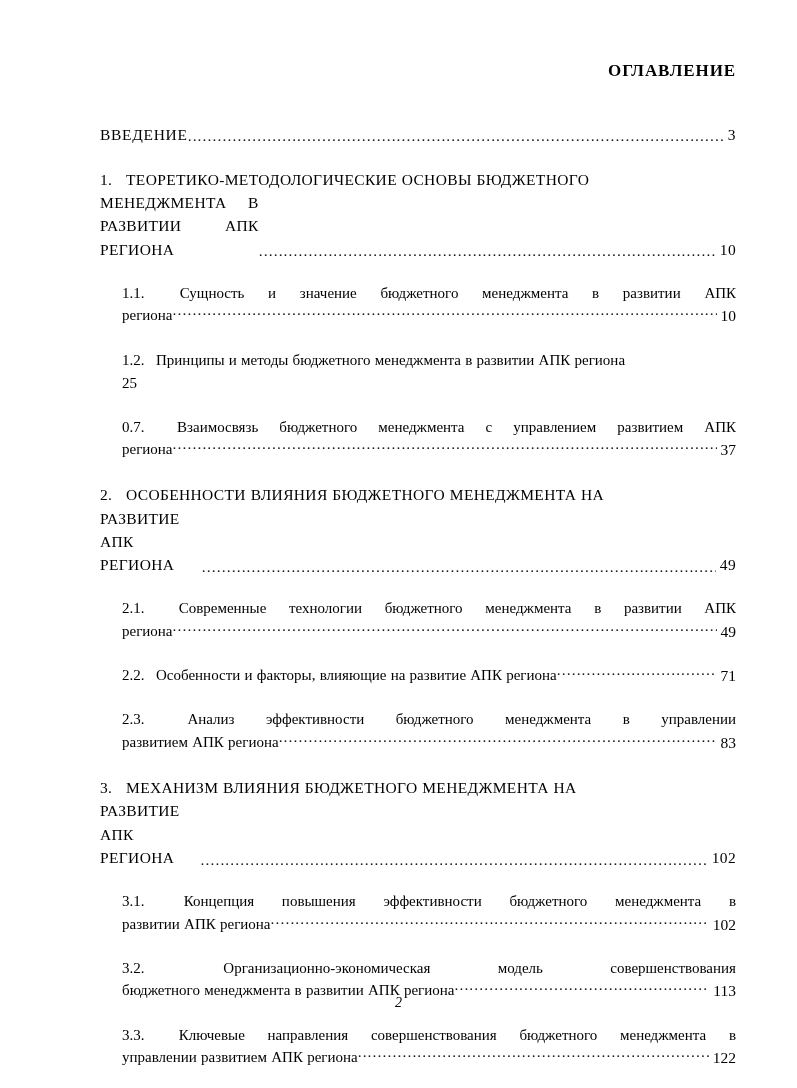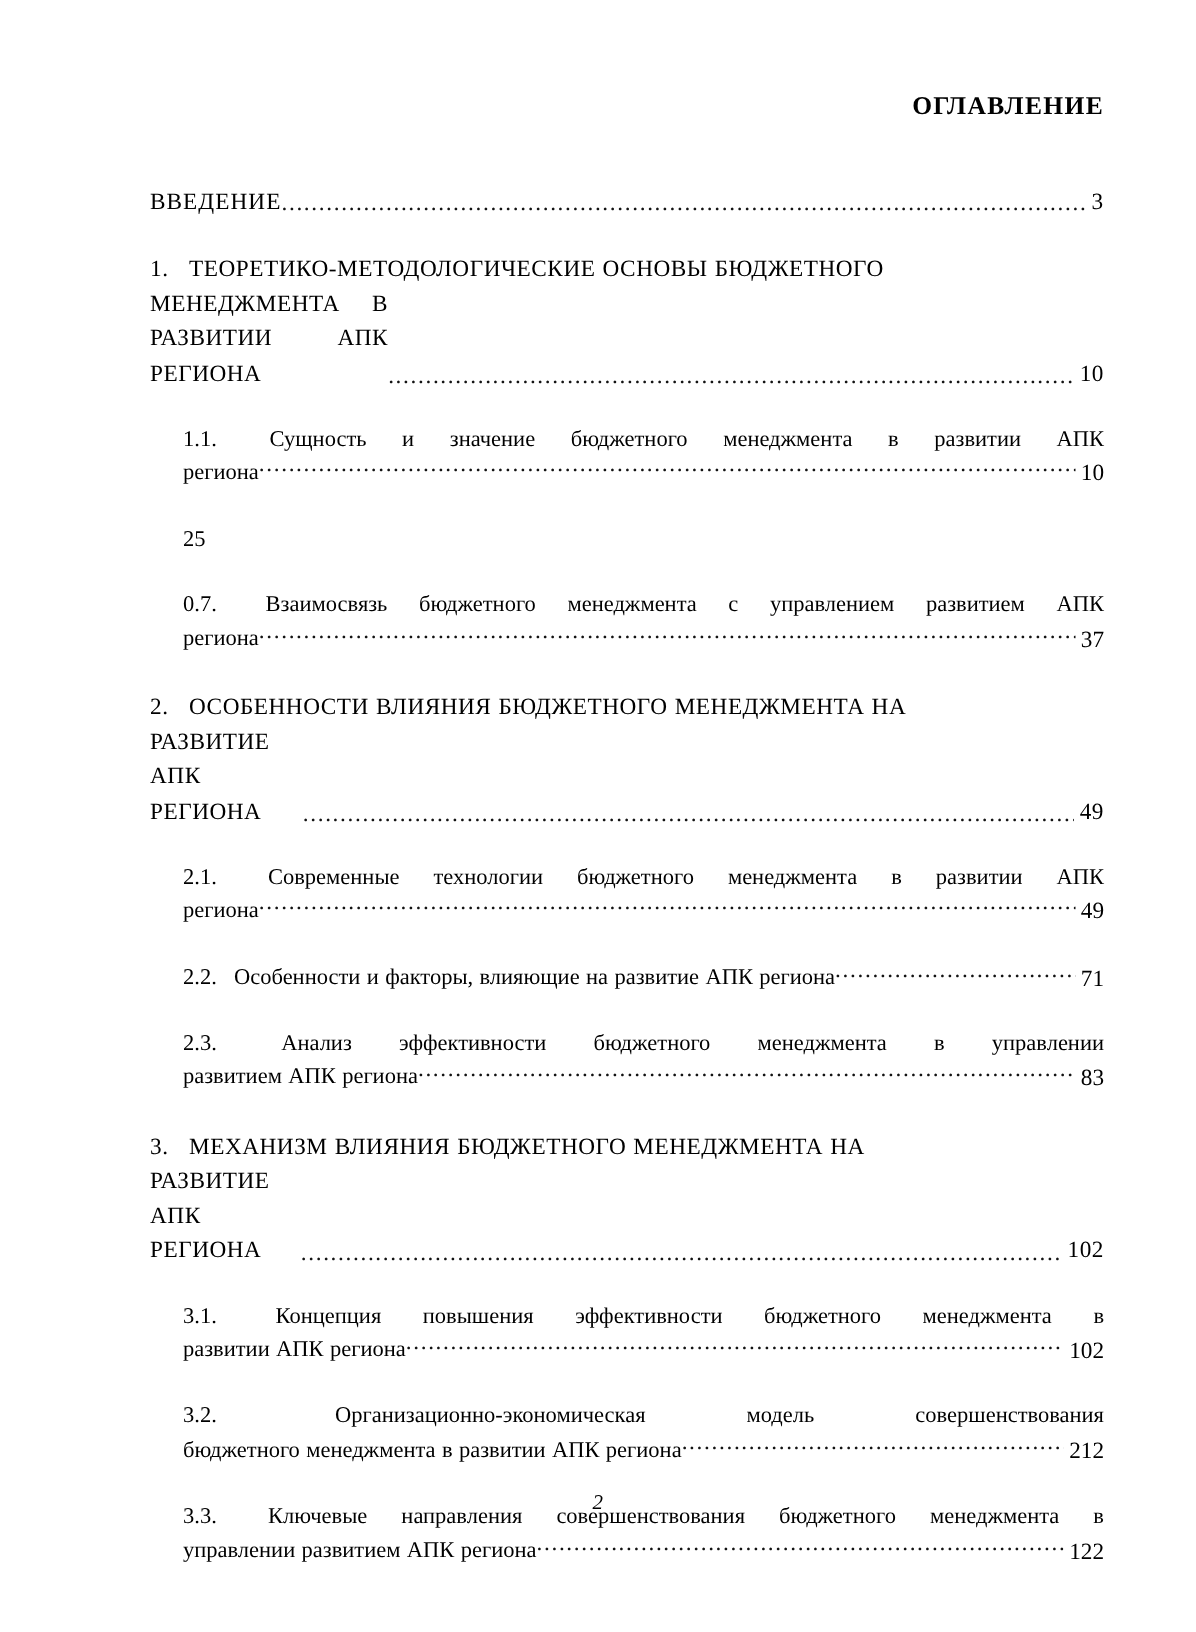--- a/index.html
+++ b/index.html
@@ -192,20 +192,21 @@
             </div>
             <div class="sub-last">
               <span class="lbl">региона</span>
               <span class="leader">........................................................................................................................................................................................................</span>
               <span class="pg">10</span>
             </div>
           </div>
         </div>
         <div class="toc-entry sub">
           <div class="sub-body">
+            <div><span class="snum">1.2.</span><span>Принципы и методы бюджетного менеджмента в развитии АПК региона</span></div>
             <div class="noleader-num">25</div>
           </div>
         </div>
         <div class="toc-entry sub">
           <div class="sub-body">
             <div class="justify-line">
               <span class="w snum">0.7.</span>
               <span class="sp"></span>
               <span class="w">Взаимосвязь</span>
               <span class="sp"></span>
@@ -334,21 +335,21 @@
               <span class="sp"></span>
               <span class="w">Организационно-экономическая</span>
               <span class="sp"></span>
               <span class="w">модель</span>
               <span class="sp"></span>
               <span class="w">совершенствования</span>
             </div>
             <div class="sub-last">
               <span class="lbl">бюджетного менеджмента в развитии АПК региона</span>
               <span class="leader">........................................................................................................................................................................................................</span>
-              <span class="pg">212</span>
+              <span class="pg">113</span>
             </div>
           </div>
         </div>
         <div class="toc-entry sub">
           <div class="sub-body">
             <div class="justify-line">
               <span class="w snum">3.3.</span>
               <span class="sp"></span>
               <span class="w">Ключевые</span>
               <span class="sp"></span>

